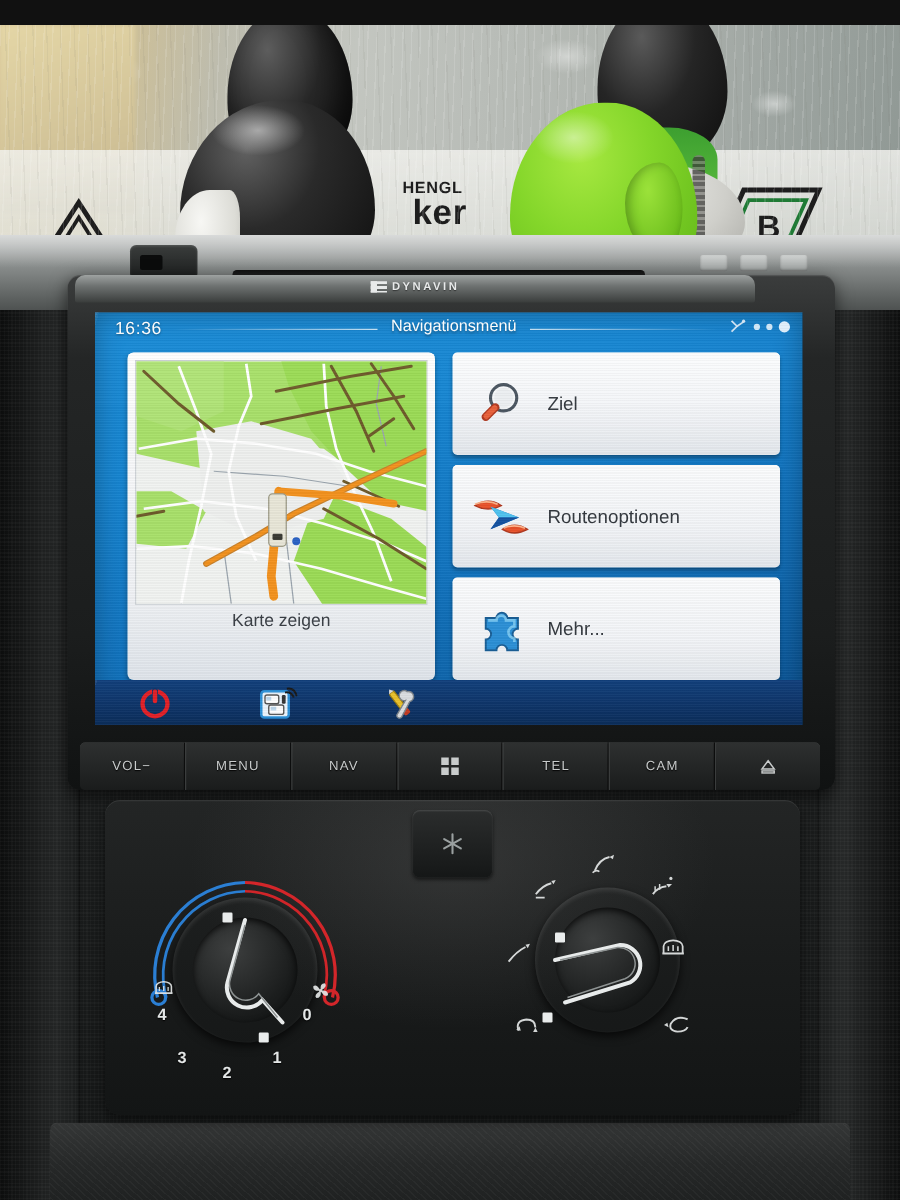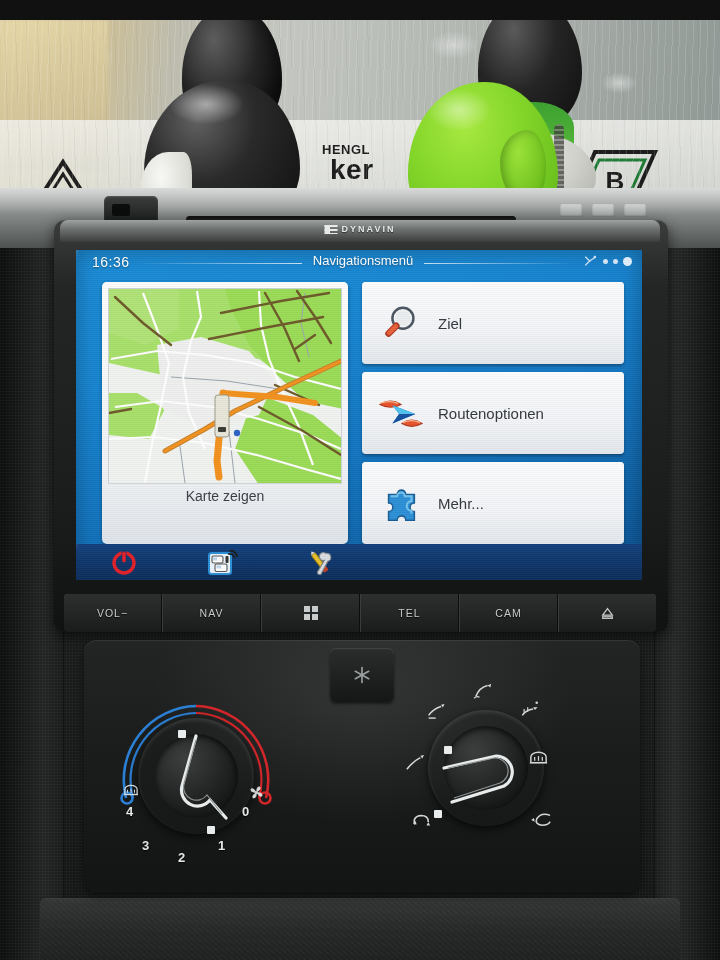--- a/index.html
+++ b/index.html
@@ -199,21 +199,21 @@
   }
 
   
   .headunit-bezel {
     position: absolute; left: 54px; top: 200px; width: 614px; height: 412px;
     background: linear-gradient(180deg, #3b3d3d 0%, #242626 16%, #1b1d1d 70%, #101212 100%);
     border-radius: 10px;
     box-shadow: 0 4px 14px rgba(0,0,0,.6), inset 0 1px 0 rgba(255,255,255,.12);
   }
   .dynavin-strip {
-    position: absolute; left: 60px; top: 200px; width: 600px; height: 22px;
+    position: absolute; left: 60px; top: 200px; width: 544px; height: 22px;
     background: linear-gradient(180deg, #9ea2a1 0%, #6e7271 40%, #3a3d3c 100%);
     border-radius: 8px 8px 2px 2px;
     overflow: hidden;
   }
   .dynavin-logo {
     position: absolute; left: 50%; top: 4px; transform: translateX(-50%);
     display: flex; align-items: center; gap: 4px;
     font-size: 9px; font-weight: bold; letter-spacing: 2px; color: #e8eaea;
     text-shadow: 0 1px 1px rgba(0,0,0,.5);
   }
@@ -597,20 +597,21 @@
           </g>
         </svg>
       </div>
     </div>
 
     <div class="screen-scan"></div>
   </div>
 
   <div class="button-rail">
     <div class="hard-btn">VOL−</div>
+    <div class="hard-btn">MENU</div>
     <div class="hard-btn">NAV</div>
     <div class="hard-btn">
       <span class="grid-glyph">
           <i></i>
           <i></i>
           <i></i>
           <i></i>
         </span>
     </div>
     <div class="hard-btn">TEL</div>

